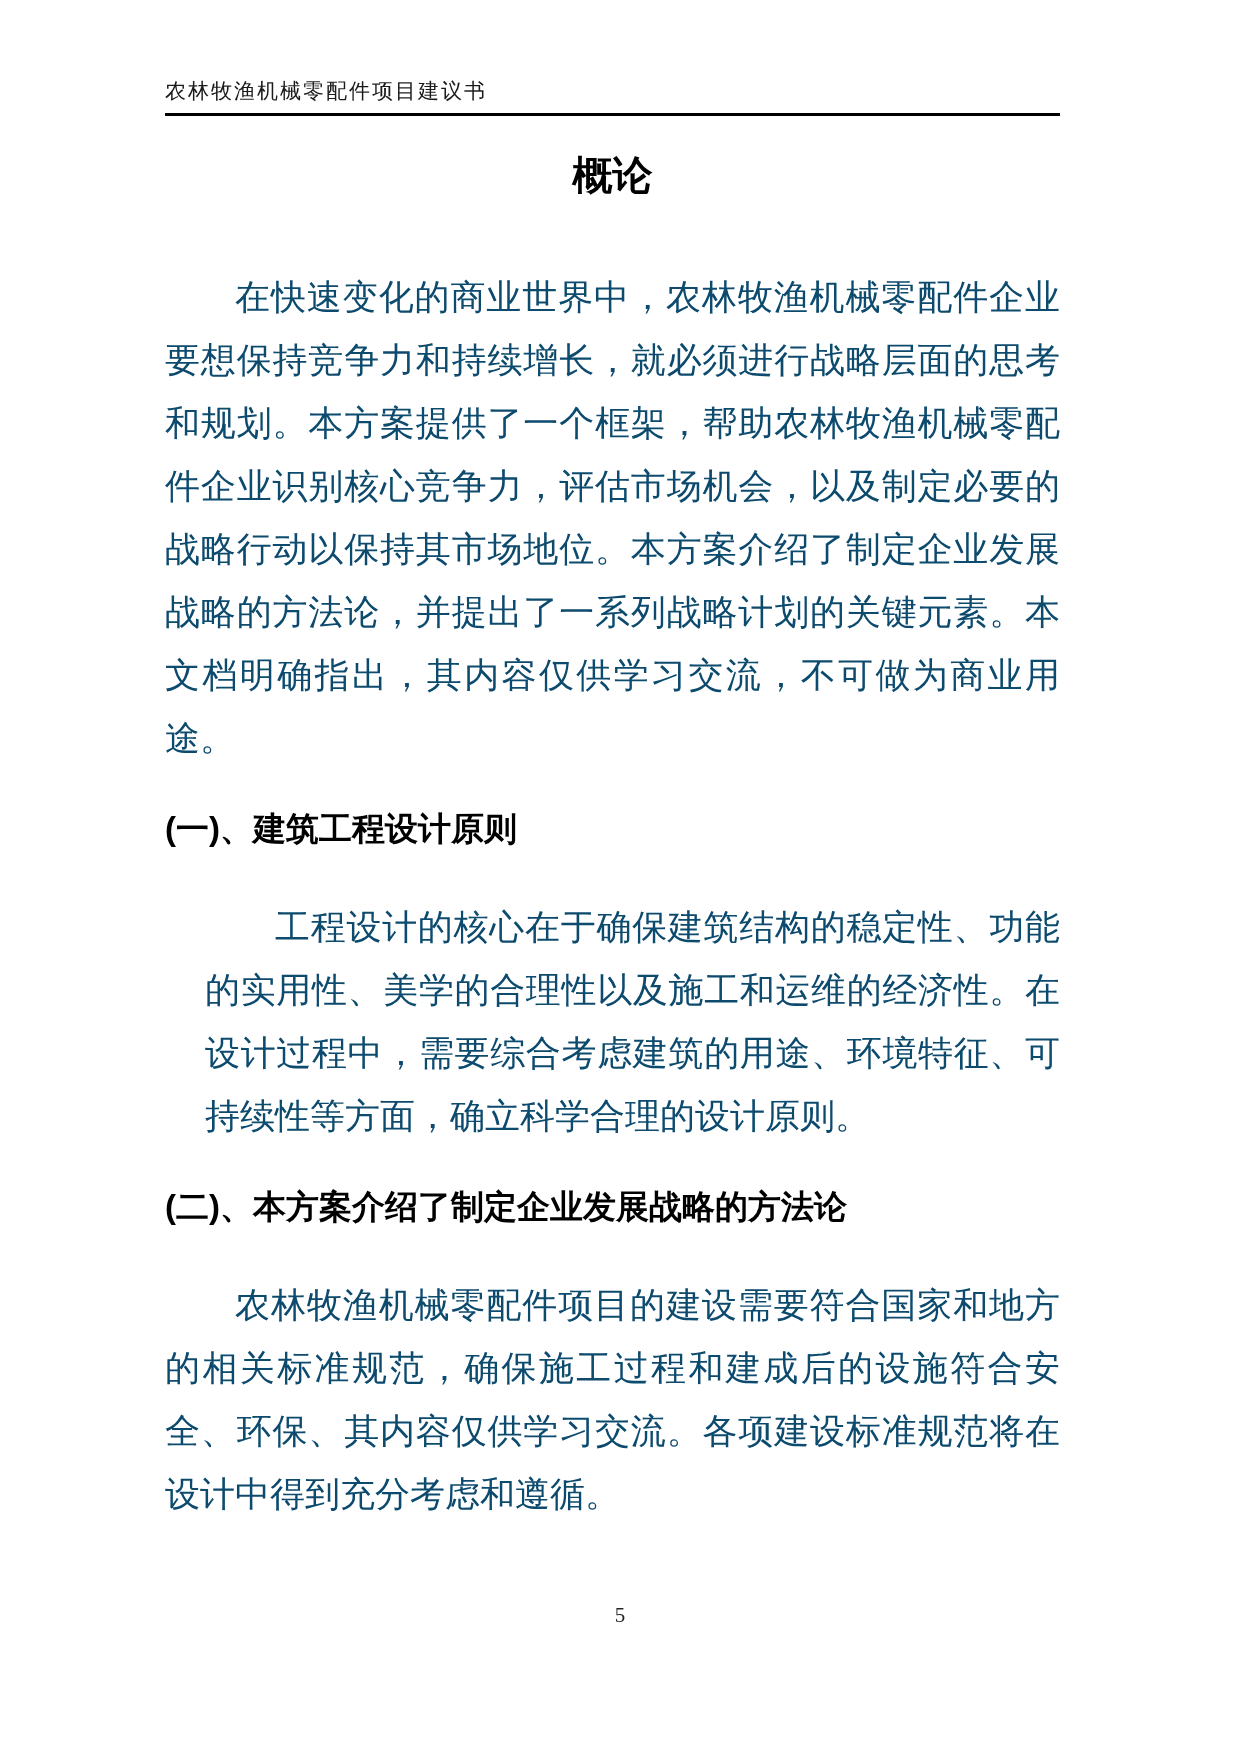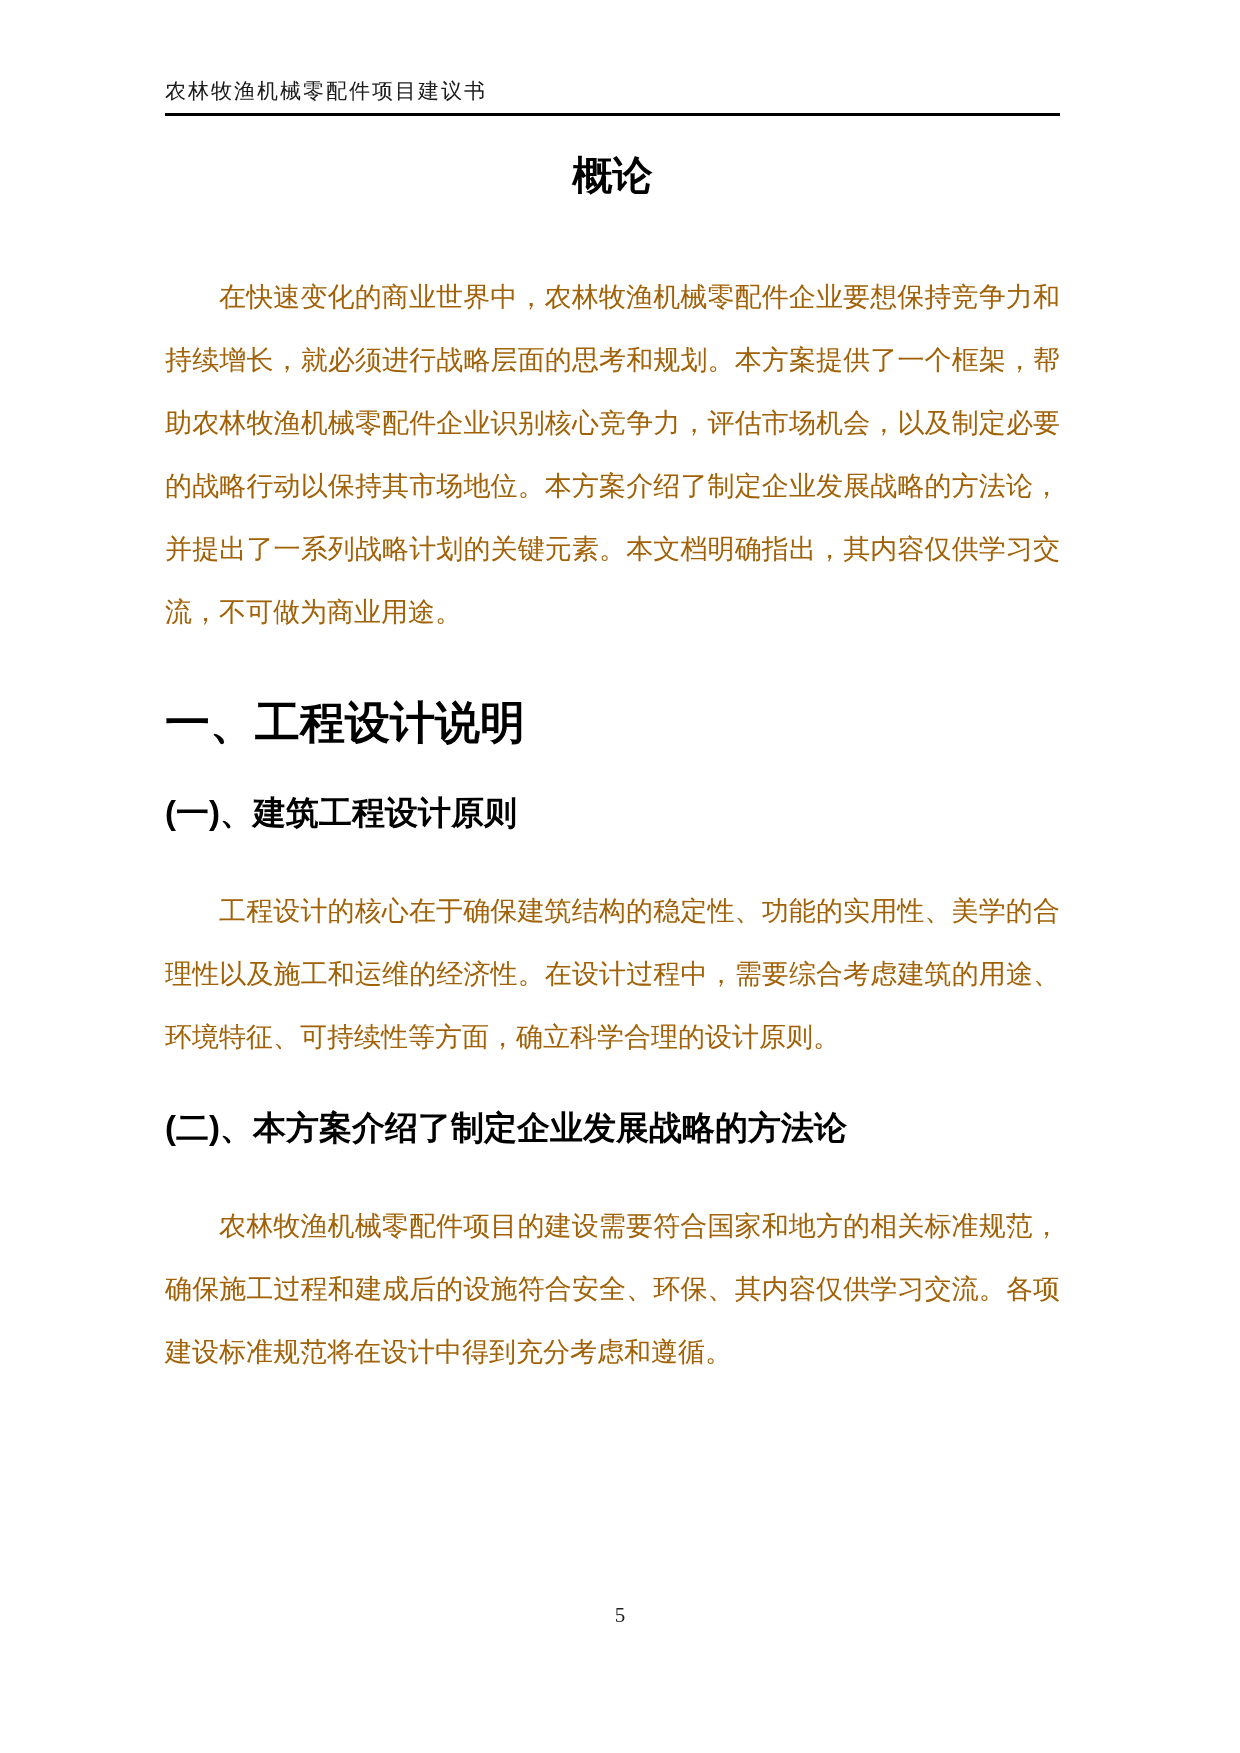--- a/index.html
+++ b/index.html
@@ -68,29 +68,29 @@
     font-weight: 700;
     font-size: 33px;
     line-height: 46px;
     color: #000000;
   }
   .h3-first { margin-top: 36px; }
   .h3-second { margin-top: 36px; }
 
   
   .para {
-    font-size: 27px;
+    font-size: 35px;
     line-height: 63px;
     text-align: justify;
     text-indent: 2em;
-    color: #a16207;
+    color: #0c4a6e;
     word-break: break-all;
   }
   .para-intro  { margin-top: 62px; }
-  .para-body-1 { margin-top: 44px; }
+  .para-body-1 { margin-top: 44px; margin-left: 40px; }
   .para-body-2 { margin-top: 44px; }
 
   
   .doc-footer {
     position: absolute;
     top: 1602px;
     left: 0;
     width: 1240px;
     text-align: center;
     font-size: 21px;
@@ -106,21 +106,20 @@
 
     <div class="doc-header">
       <div class="doc-header-title">农林牧渔机械零配件项目建议书</div>
       <div class="doc-header-rule"></div>
     </div>
 
     <div class="doc-title">概论</div>
 
     <div class="para para-intro">在快速变化的商业世界中，农林牧渔机械零配件企业要想保持竞争力和持续增长，就必须进行战略层面的思考和规划。本方案提供了一个框架，帮助农林牧渔机械零配件企业识别核心竞争力，评估市场机会，以及制定必要的战略行动以保持其市场地位。本方案介绍了制定企业发展战略的方法论，并提出了一系列战略计划的关键元素。本文档明确指出，其内容仅供学习交流，不可做为商业用途。</div>
 
-    <div class="h2">一、工程设计说明</div>
 
     <div class="h3 h3-first">(一)、建筑工程设计原则</div>
 
     <div class="para para-body-1">工程设计的核心在于确保建筑结构的稳定性、功能的实用性、美学的合理性以及施工和运维的经济性。在设计过程中，需要综合考虑建筑的用途、环境特征、可持续性等方面，确立科学合理的设计原则。</div>
 
     <div class="h3 h3-second">(二)、本方案介绍了制定企业发展战略的方法论</div>
 
     <div class="para para-body-2">农林牧渔机械零配件项目的建设需要符合国家和地方的相关标准规范，确保施工过程和建成后的设施符合安全、环保、其内容仅供学习交流。各项建设标准规范将在设计中得到充分考虑和遵循。</div>
 
   </div>

